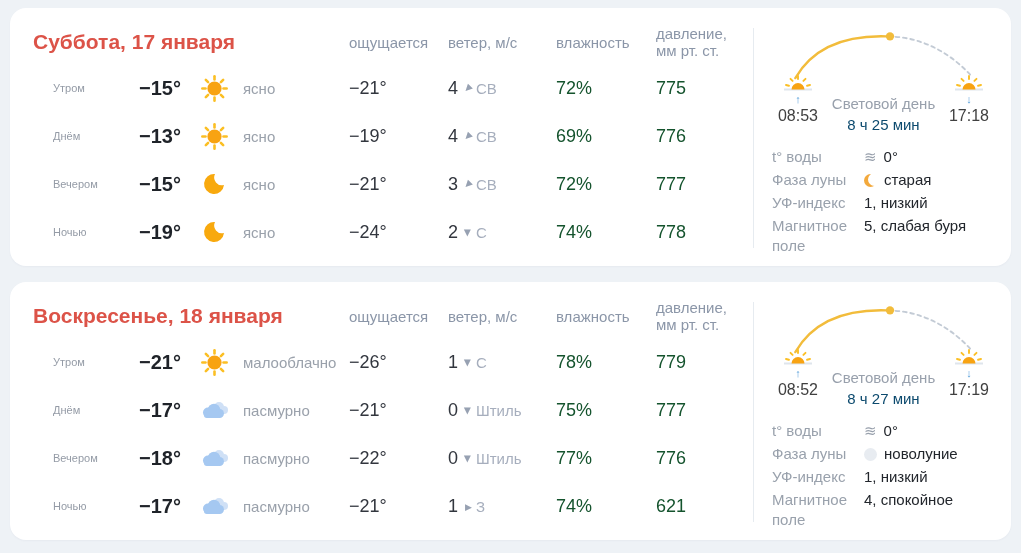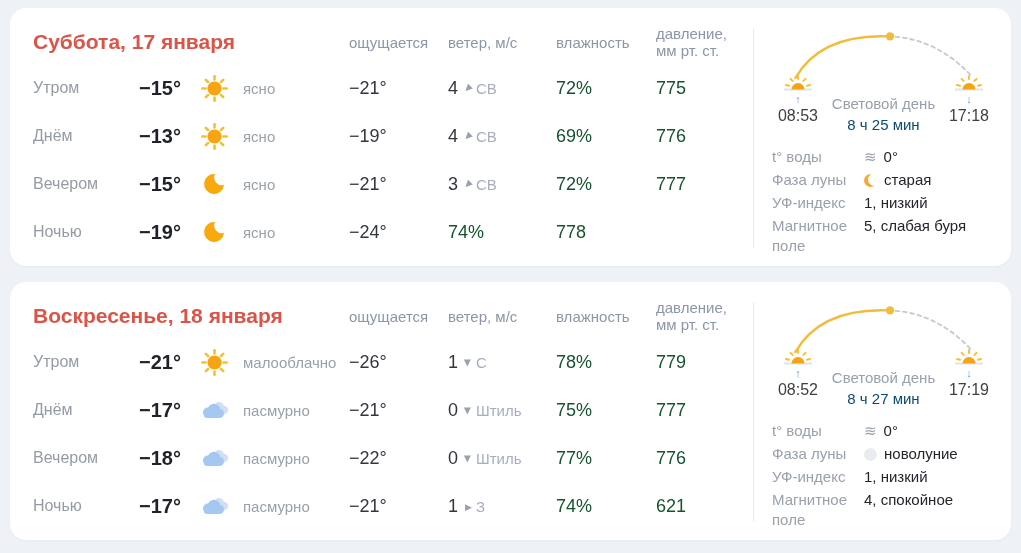--- a/index.html
+++ b/index.html
@@ -28,21 +28,21 @@
     flex:1;
   }
   .day-title {
     grid-column:1 / 5;
     font-size:21px;
     font-weight:700;
     color:#dc5348;
     align-self:center;
   }
   .col-h { font-size:15px; color:#8b96a8; line-height:17px; align-self:center; }
-  .row-label { font-size:16px; color:#949ba6; }
+  .row-label { font-size:11px; color:#949ba6;margin-left:20px; }
   .temp { font-size:20px; font-weight:700; color:#1f2329; text-align:right; padding-right:10px; }
   .icell { display:flex; justify-content:center; }
   .wicon { display:inline-flex; }
   .wicon svg { display:block; }
   .cond { font-size:15px; color:#9aa1ab; padding-left:6px; }
   .feels { font-size:18px; color:#32363e; }
   .wind { font-size:18px; color:#32363e; white-space:nowrap; }
   .warrow { display:inline-block; font-size:9px; color:#97a1b2; margin:0 4px 0 7px; vertical-align:2px; }
   .warrow::before { content:"▶"; }
   .warrow[data-dir="down-left"] { transform:rotate(135deg); }
@@ -160,20 +160,21 @@
     <div class="temp">−19°</div>
     <div class="icell">
         <span class="wicon" data-icon="moon">
           <svg width="24" height="24" viewBox="0 0 24 24">
             <path d="M13,2 A10,10 0 1 0 22,13 A7.8,7.8 0 0 1 13,2 Z" fill="#f8a90e"></path>
           </svg>
         </span>
       </div>
     <div class="cond">ясно</div>
     <div class="feels">−24°</div>
+    <div class="wind"><span>2</span><span class="warrow" data-dir="down"></span><span class="wdir">С</span></div>
     <div class="hum">74%</div>
     <div class="press">778</div>
   </div>
 
   <div class="sidebar">
     <svg class="arc" viewBox="0 0 222 56">
       <path d="M16,54 C38,16 78,8 114,9" fill="none" stroke="#f2bc3b" stroke-width="2.5" stroke-linecap="round"></path>
       <path d="M124,9.5 C158,12 186,30 206,52" fill="none" stroke="#c3cbd5" stroke-width="2" stroke-dasharray="4,4" stroke-linecap="round"></path>
       <circle cx="118" cy="9" r="4.5" fill="#f2bc3b"></circle>
     </svg>

